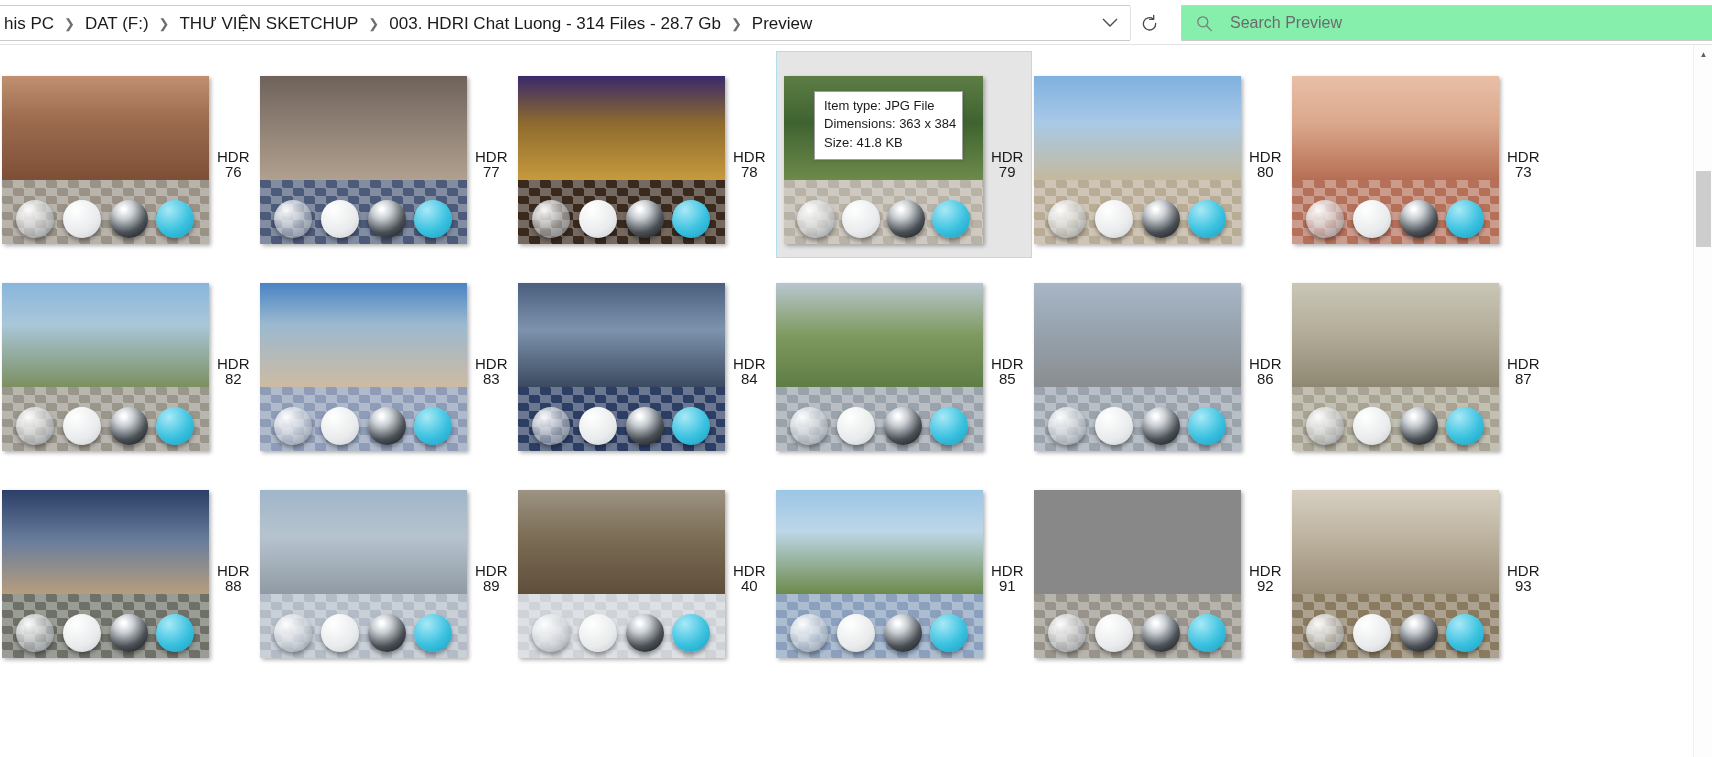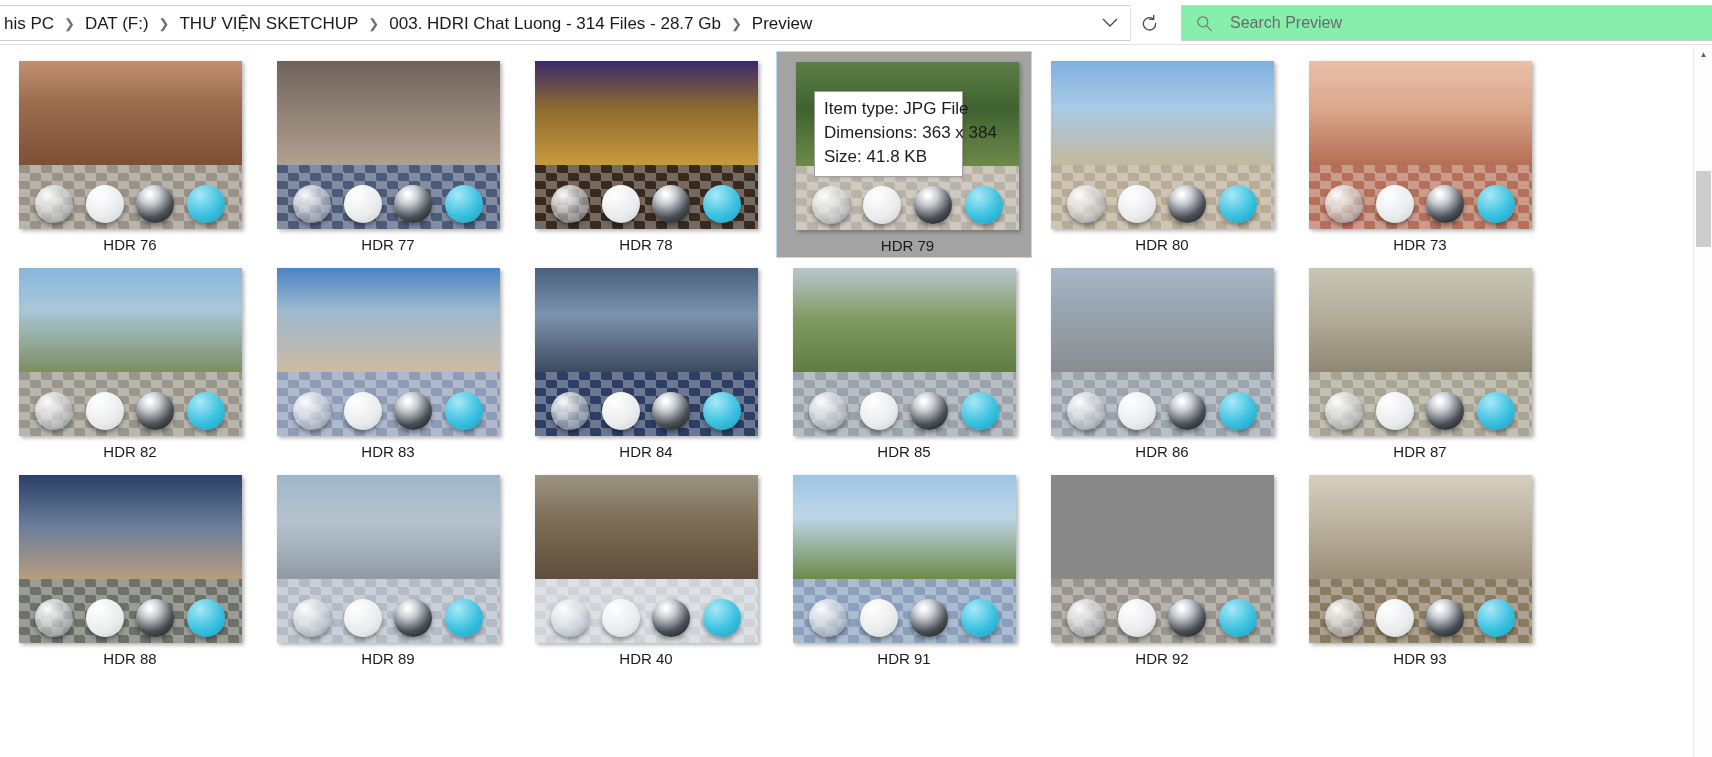--- a/index.html
+++ b/index.html
@@ -124,26 +124,26 @@
     display: flex;
     height: 207px;
   }
 
   .tile {
     width: 256px;
     margin-left: 2px;
     margin-right: 0;
     padding-top: 10px;
     display: flex;
-    flex-direction: column;
+    flex-direction: row;
     align-items: center;
     position: relative;
   }
   .tile.sel {
-    background: #a3a3a3;
+    background: #e5e5e5;
     border: 1px solid #b4dcef;
     padding-left: 7px;
   }
 
   .thumb-wrap {
     width: 223px;
     height: 168px;
     position: relative;
     box-shadow: 2px 2px 4px rgba(0,0,0,0.30);
     overflow: hidden;
@@ -202,21 +202,21 @@
     left: 814px;
     top: 91px;
     width: 149px;
     background: #ffffff;
     border: 1px solid #a0a0a0;
     padding: 5px 9px 7px 9px;
     z-index: 50;
     box-shadow: 1px 1px 3px rgba(0,0,0,.10);
   }
   #tooltip div {
-    font-size: 17px;
+    font-size: 13px;
     color: #1b1b1b;
     line-height: 1.42;
     white-space: nowrap;
   }
 
   
   #scrollbar {
     position: absolute;
     right: 0; top: 45px;
     width: 19px;

